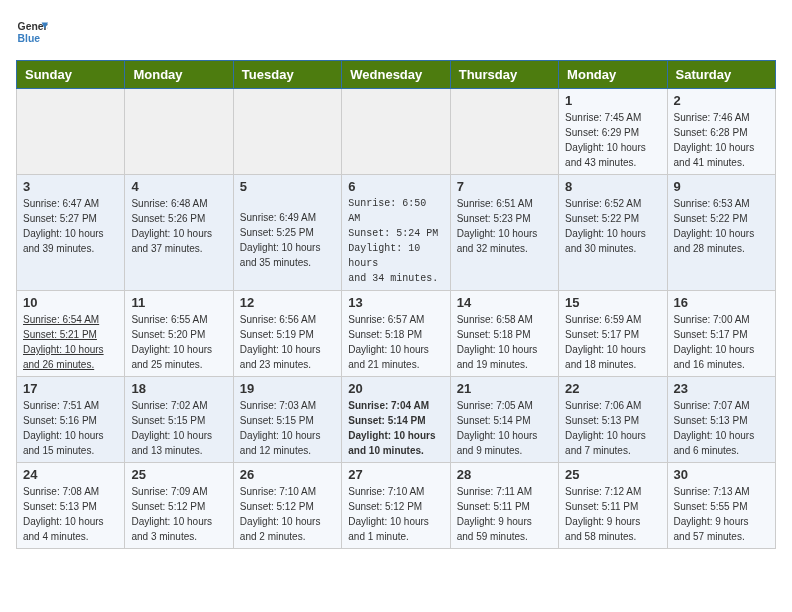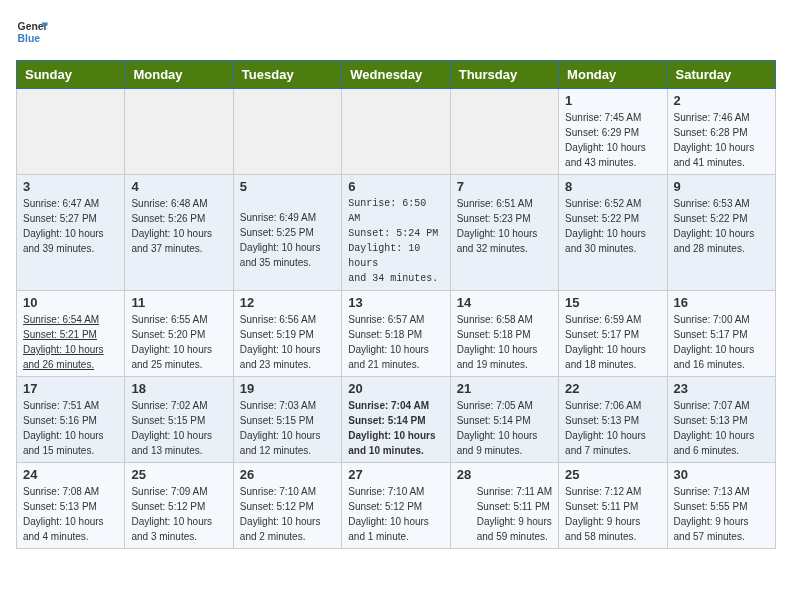--- a/index.html
+++ b/index.html
@@ -309,21 +309,21 @@
         </td>
         <td>
           <span class="day-number">27</span>
           <div class="day-info" style="white-space: pre-line;">Sunrise: 7:10 AM
 Sunset: 5:12 PM
 Daylight: 10 hours
 and 1 minute.</div>
         </td>
         <td>
           <span class="day-number">28</span>
-          <div class="day-info" style="white-space: pre-line; margin-left: 20px;">Sunrise: 7:11 AM
+          <div class="day-info" style="white-space: pre-line;">Sunrise: 7:11 AM
 Sunset: 5:11 PM
 Daylight: 9 hours
 and 59 minutes.</div>
         </td>
         <td>
           <span class="day-number">25</span>
           <div class="day-info" style="white-space: pre-line;">Sunrise: 7:12 AM
 Sunset: 5:11 PM
 Daylight: 9 hours
 and 58 minutes.</div>

